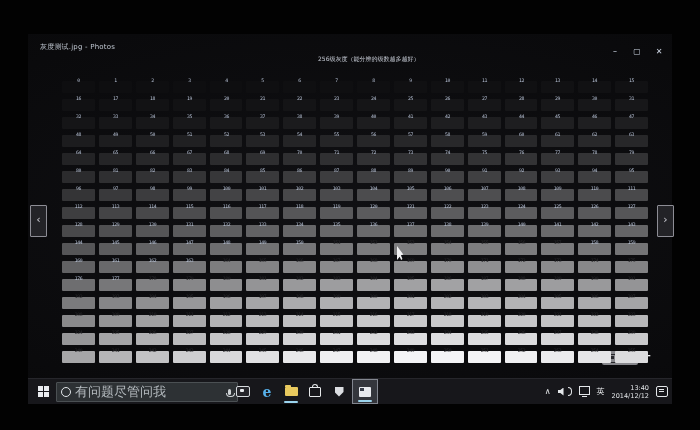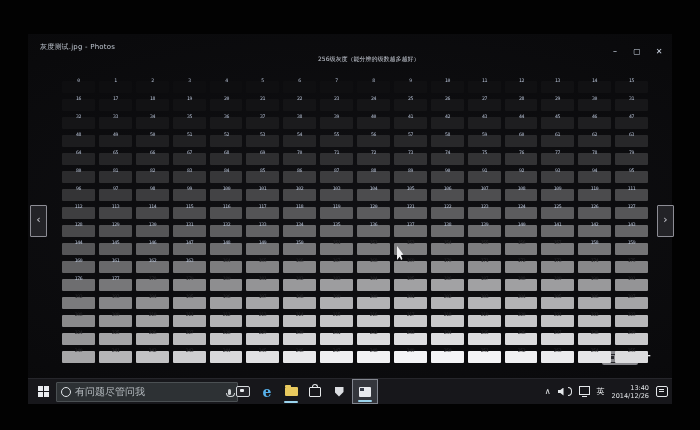--- a/index.html
+++ b/index.html
@@ -40,21 +40,21 @@
   
   .taskbar{position:absolute;left:0;top:344px;right:0;bottom:0;background:#17171b;
            border-top:1px solid #26262b;}
   .tb-item{position:absolute;top:0;height:100%;display:flex;align-items:center;justify-content:center;}
   .start{left:4px;width:22px;}
   .winlogo{width:11px;height:11px;display:grid;grid-template-columns:5px 5px;grid-template-rows:5px 5px;gap:1px;}
   .winlogo span{background:#e9ebef;}
   .searchbox{left:28px;width:172px;height:18px;top:3px;background:#2d3134;border:1px solid #4b5053;
              border-radius:1px;display:flex;align-items:center;padding:0 4px;gap:4px;}
   .cortana-ring{width:8px;height:8px;border:1.5px solid #e2e6e9;border-radius:50%;flex:0 0 auto;}
-  .search-text{font-size:10px;color:#b6bcc0;flex:1 1 auto;white-space:nowrap;overflow:hidden;}
+  .search-text{font-size:13px;color:#b6bcc0;flex:1 1 auto;white-space:nowrap;overflow:hidden;}
   .mic{width:3px;height:6px;background:#cfd3d6;border-radius:2px;position:relative;flex:0 0 auto;margin-right:2px;}
   .mic::after{content:"";position:absolute;left:-2px;top:4px;width:7px;height:3px;
               border:1px solid #cfd3d6;border-top:none;border-radius:0 0 4px 4px;}
   .taskview{left:204px;width:22px;}
   .tv-shape{width:12px;height:9px;border:1px solid #d6dade;border-radius:2px;position:relative;background:#26262b;}
   .tv-shape::after{content:"";position:absolute;left:3px;top:2px;width:4px;height:3px;background:#e9ebef;border-radius:1px;}
   .ie{left:228px;width:22px;}
   .ie-e{color:#57b0ea;font-size:14px;font-weight:bold;font-family:"DejaVu Serif","Liberation Serif",serif;}
   .explorer{left:252px;width:22px;flex-direction:column;}
   .folder{width:13px;height:9px;background:#e8c95e;border-radius:1px;position:relative;}
@@ -1179,18 +1179,18 @@
     </div>
 
     <div class="tray">
       <span class="tray-glyph">∧</span>
       <span class="speaker"></span>
       <span class="wave"></span>
       <span class="net"></span>
       <span class="lang">英</span>
       <span class="clock">
         <div>13:40</div>
-        <div>2014/12/26</div>
+        <div>2014/12/12</div>
       </span>
       <span class="action-center"></span>
     </div>
   </div>
 </div>
 
 </body></html>

